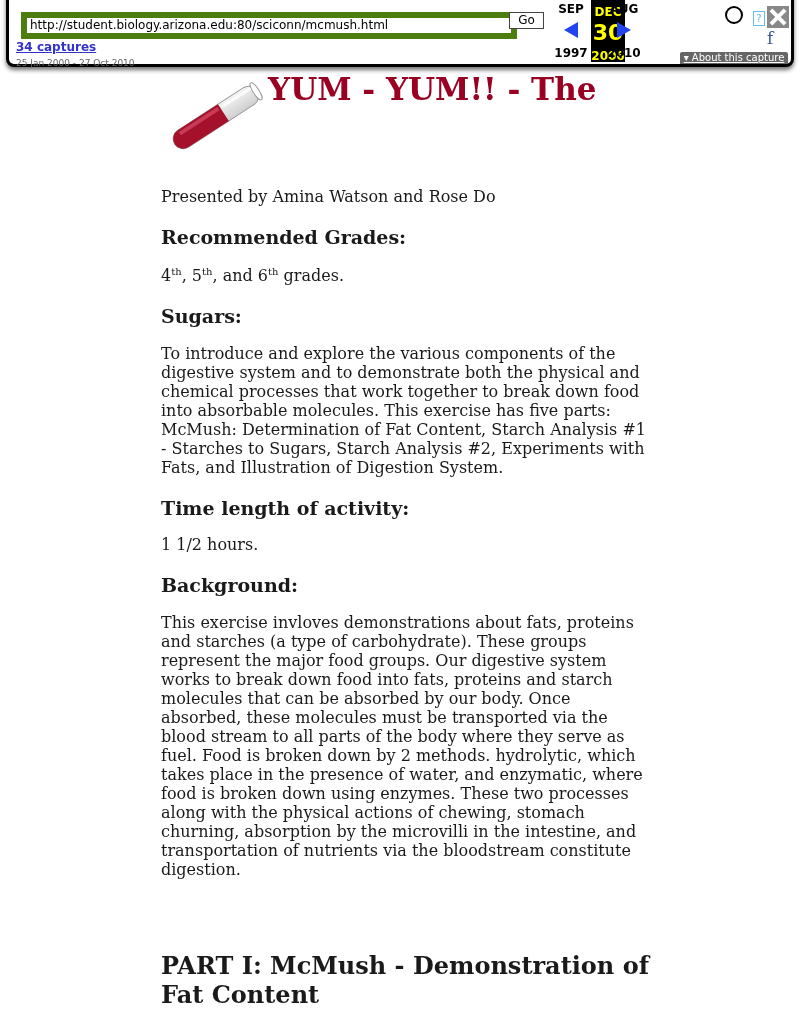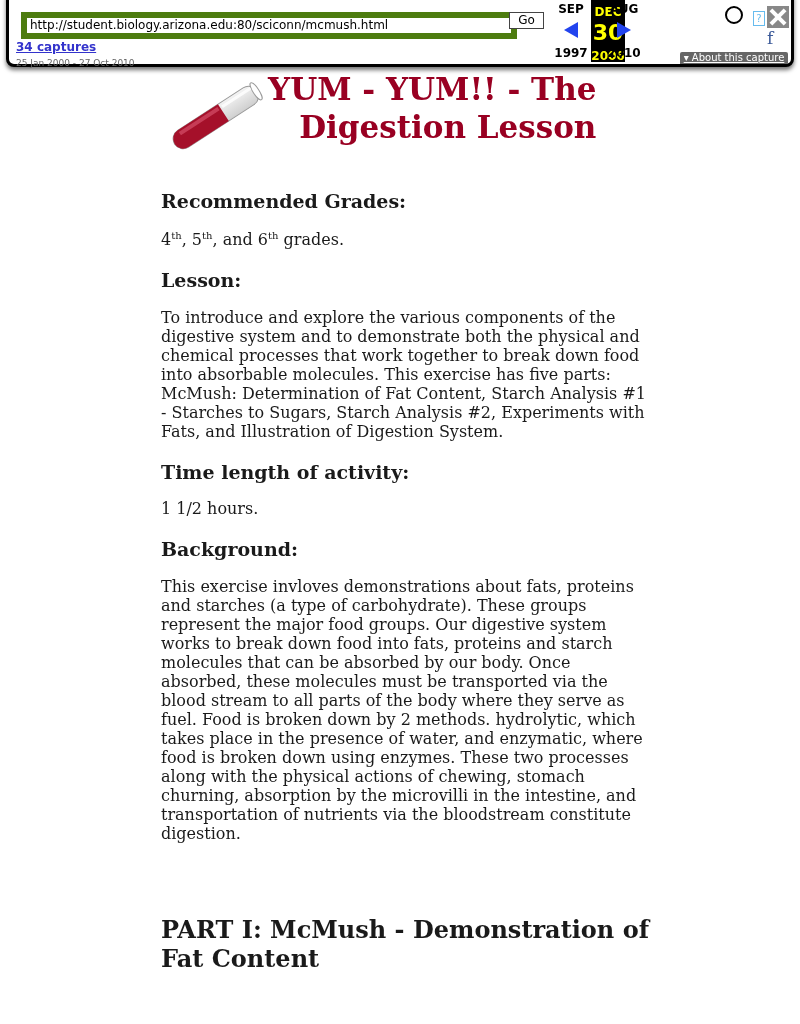--- a/index.html
+++ b/index.html
@@ -47,21 +47,21 @@
       position: absolute; left: 671px; top: 49px; width: 108px; height: 12px; background: #666; color: #fff;
       font-size: 10px; line-height: 12px; text-align: center; border-radius: 2px 2px 0 0; text-decoration: underline;
     }
 
     
     .content { position: absolute; left: 161px; top: 70px; width: 490px; }
     .title-row { position: relative; height: 100px; }
     .test-tube { position: absolute; left: 2px; top: 8px; width: 104px; height: 80px; }
     .page-title {
       position: absolute; left: 107px; top: 0px; margin: 0; font-size: 31px; line-height: 38px;
-      color: #990022; font-weight: bold; font-family: "DejaVu Serif", serif; text-align: right;
+      color: #990022; font-weight: bold; font-family: "DejaVu Serif", serif;
     }
     p.body { font-size: 16px; line-height: 19px; margin: 0; }
     h3 { font-size: 19px; font-weight: bold; margin: 0; line-height: 22px; }
     sup { font-size: 10px; vertical-align: super; line-height: 0; }
     .part-title { font-size: 24px; font-weight: bold; line-height: 29px; margin: 0; }
   </style>
 </head>
 <body>
 
 <div class="wb-toolbar">
@@ -107,29 +107,29 @@
       <g transform="rotate(-33 52 40)">
         <rect x="4" y="30" width="98" height="20" rx="10" fill="url(#glass)" stroke="#999" stroke-width="1"></rect>
         <path d="M14 30 H62 V50 H14 A10 10 0 0 1 14 30 Z" fill="#a5102a"></path>
         <rect x="14" y="32" width="46" height="4" fill="#d4506a" opacity="0.7"></rect>
         <ellipse cx="101" cy="40" rx="3" ry="10" fill="#fff" stroke="#999"></ellipse>
         <rect x="64" y="33" width="34" height="3" fill="#fff" opacity="0.8"></rect>
       </g>
     </svg>
     <h1 class="page-title">
       <span>YUM - YUM!! - The</span><br>
-      <span>Digestion Lesson</span>
     </h1>
   </div>
 
+  <p class="body" style="margin-top:17px;">Presented by Amina Watson and Rose Do</p>
 
   <h3 style="margin-top:20px;">Recommended Grades:</h3>
   <p class="body" style="margin-top:18px;"><span>4</span><sup>th</sup><span>, </span><span>5</span><sup>th</sup><span>, and </span><span>6</span><sup>th</sup><span> grades.</span></p>
 
-  <h3 style="margin-top:20px;">Lesson:</h3>
+  <h3 style="margin-top:20px;">Sugars:</h3>
   <p class="body" style="margin-top:17px;">To introduce and explore the various components of the digestive system and to demonstrate both the physical and chemical processes that work together to break down food into absorbable molecules. This exercise has five parts: McMush: Determination of Fat Content, Starch Analysis #1 - Starches to Sugars, Starch Analysis #2, Experiments with Fats, and Illustration of Digestion System.</p>
 
   <h3 style="margin-top:20px;">Time length of activity:</h3>
   <p class="body" style="margin-top:16px;">1 1/2 hours.</p>
 
   <h3 style="margin-top:20px;">Background:</h3>
   <p class="body" style="margin-top:17px;">This exercise invloves demonstrations about fats, proteins and starches (a type of carbohydrate). These groups represent the major food groups. Our digestive system works to break down food into fats, proteins and starch molecules that can be absorbed by our body. Once absorbed, these molecules must be transported via the blood stream to all parts of the body where they serve as fuel. Food is broken down by 2 methods. hydrolytic, which takes place in the presence of water, and enzymatic, where food is broken down using enzymes. These two processes along with the physical actions of chewing, stomach churning, absorption by the microvilli in the intestine, and transportation of nutrients via the bloodstream constitute digestion.</p>
 
   <h2 class="part-title" style="margin-top:72px;">PART I: McMush - Demonstration of Fat Content</h2>
 </div>

